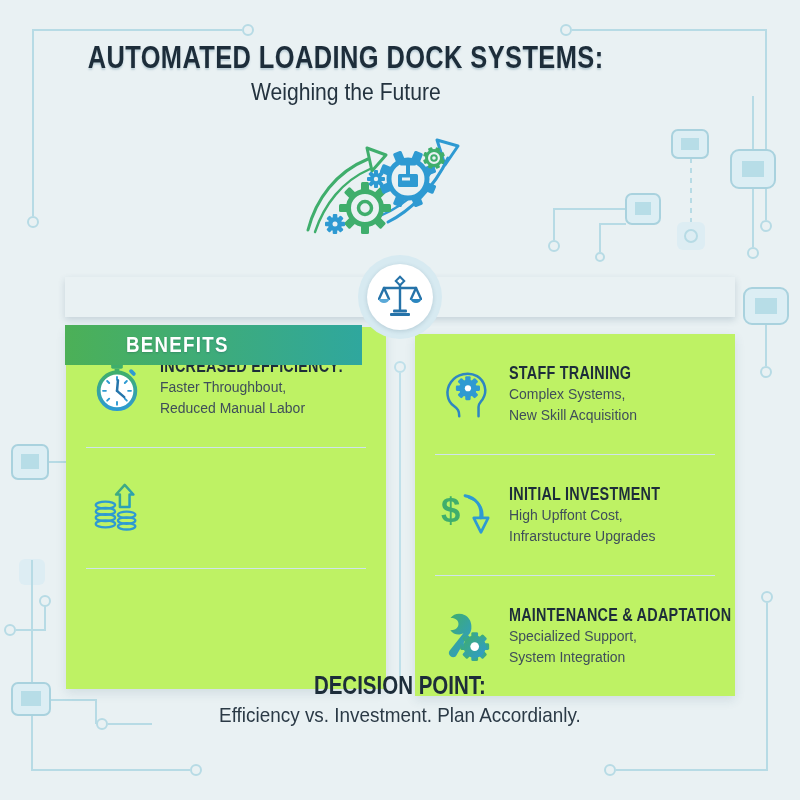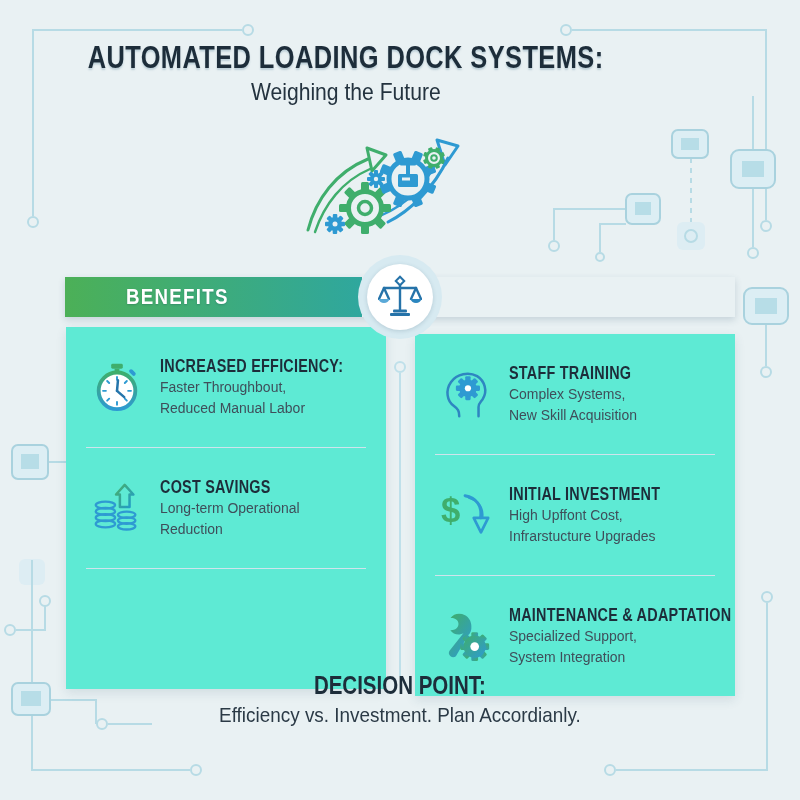--- a/index.html
+++ b/index.html
@@ -17,33 +17,33 @@
   .title-sub{font-size:24px;font-weight:400;color:#24333f;display:inline-block;
              transform:scaleX(.88);transform-origin:center;margin-top:2px;white-space:nowrap;}
 
   
   .illu{position:absolute;left:288px;top:126px;z-index:2;}
 
   
   .bar{position:absolute;left:65px;top:277px;width:670px;height:40px;z-index:3;
        box-shadow:0 3px 7px rgba(40,80,105,.18);}
   .bar-half{position:absolute;top:0;height:40px;display:flex;align-items:center;justify-content:center;}
-  .bar-benefits{left:0;width:297px;background:linear-gradient(90deg,#4cb057,#2fa79e);padding-right:0;}
+  .bar-benefits{left:0;width:297px;background:linear-gradient(90deg,#4cb057,#2fa79e);padding-right:0;margin-top:48px;}
   .bar-challenges{left:335px;width:335px;background:linear-gradient(90deg,#3ba3d6,#2b86bf);}
   .bar-label{color:#fff;font-size:22px;font-weight:700;letter-spacing:1.5px;display:inline-block;
              transform:scaleX(.85);transform-origin:center;text-shadow:0 1px 2px rgba(20,60,80,.25);}
   .bar-benefits .bar-label{margin-right:72px;}
   .bar-challenges .bar-label{margin-left:64px;}
   .scale-wrap{position:absolute;left:358px;top:255px;width:84px;height:84px;border-radius:50%;
               background:#d7eaf1;display:flex;align-items:center;justify-content:center;z-index:4;}
   .scale-inner{width:66px;height:66px;border-radius:50%;background:#ffffff;
                display:flex;align-items:center;justify-content:center;box-shadow:0 1px 4px rgba(40,80,105,.2);}
 
   
-  .card{position:absolute;top:327px;width:320px;height:362px;background:#5eead4;z-index:2;
+  .card{position:absolute;top:327px;width:320px;height:362px;background:#bef264;z-index:2;
         box-shadow:0 4px 10px rgba(40,80,105,.12);}
   .card-left{left:66px;}
   .card-right{left:415px;margin-top:7px;}
   .item{display:flex;align-items:center;height:120px;padding-left:22px;padding-right:8px;box-sizing:border-box;}
   .item-icon{flex:0 0 58px;display:flex;align-items:center;justify-content:center;}
   .item-text{margin-left:14px;}
   .item-title{font-size:18px;font-weight:700;color:#1d2d3a;transform:scaleX(.8);
               transform-origin:left center;white-space:nowrap;letter-spacing:.3px;}
   .item-line{font-size:15.5px;color:#3f4e5a;transform:scaleX(.9);transform-origin:left center;
              white-space:nowrap;line-height:1.32;}
@@ -295,25 +295,20 @@
             <ellipse cx="16" cy="31.5" rx="10" ry="3.6"></ellipse>
             <ellipse cx="16" cy="38" rx="10" ry="3.6"></ellipse>
             <ellipse cx="16" cy="44.5" rx="10" ry="3.6"></ellipse>
             <ellipse cx="38" cy="35" rx="9" ry="3.3"></ellipse>
             <ellipse cx="38" cy="41" rx="9" ry="3.3"></ellipse>
             <ellipse cx="38" cy="47" rx="9" ry="3.3"></ellipse>
           </g>
           <polygon points="36,4 45,14 41,14 41,27 31,27 31,14 27,14" fill="none" stroke="url(#gBG)" stroke-width="2.6" stroke-linejoin="round"></polygon>
         </svg>
       </div>
-      <div class="item-text">
-        <div class="item-title">COST SAVINGS</div>
-        <div class="item-line">Long-term Operational</div>
-        <div class="item-line">Reduction</div>
-      </div>
     </div>
     <div class="sep"></div>
 
   </div>
 
   <div class="card card-right">
 
     <div class="item">
       <div class="item-icon">
         <svg width="54" height="54" viewBox="0 0 56 56">

